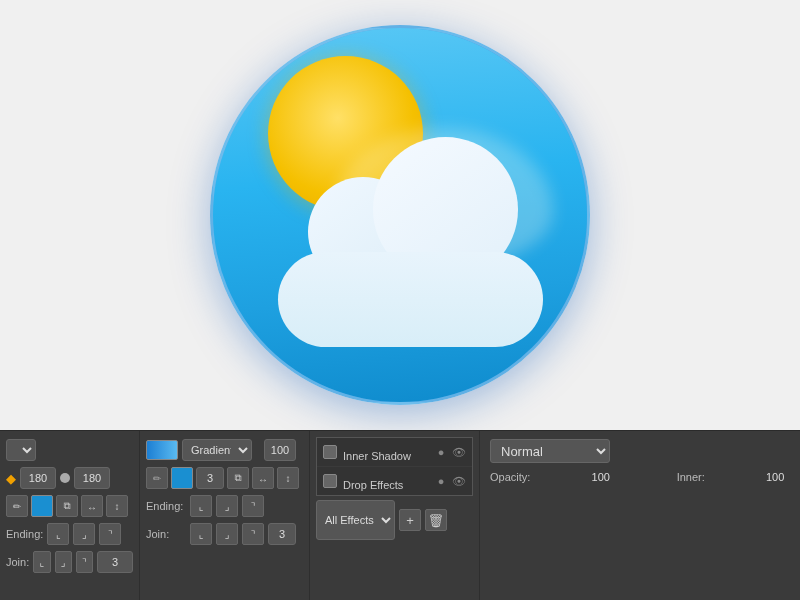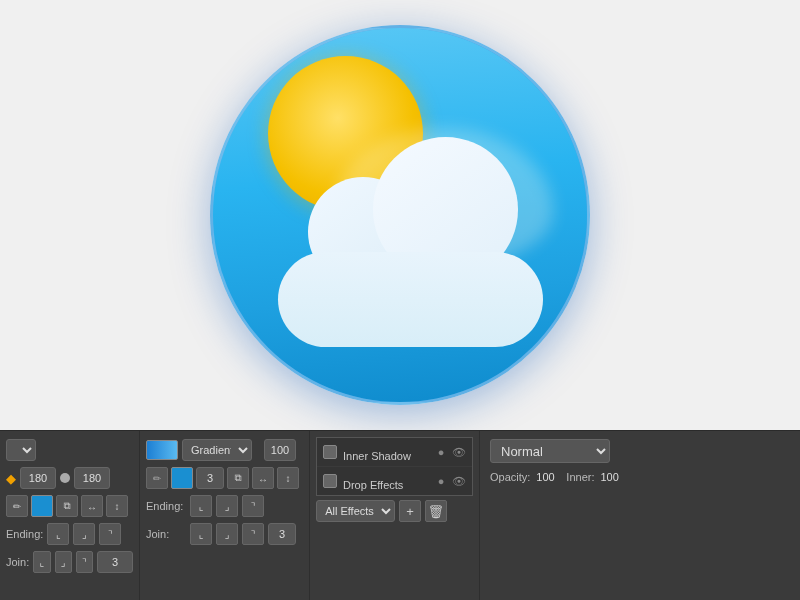--- a/index.html
+++ b/index.html
@@ -280,23 +280,22 @@
       gap: 4px;
     }
 
     .effects-select {
       background: #555;
       color: #ddd;
       border: 1px solid #666;
       border-radius: 3px;
       padding: 2px 4px;
       font-size: 11px;
-      height: 22px;
-      cursor: pointer;
-      text-align: center;
+      height: 40px;
+      cursor: pointer;
     }
 
     .footer-icon-btn {
       width: 22px;
       height: 22px;
       background: #555;
       border: 1px solid #666;
       border-radius: 2px;
       display: flex;
       align-items: center;
@@ -328,20 +327,21 @@
       font-size: 13px;
       height: 24px;
       width: 120px;
       cursor: pointer;
     }
 
     .opacity-row {
       display: flex;
       align-items: center;
       gap: 6px;
+      justify-content: space-between;
     }
 
     .opacity-label {
       color: #bbb;
       font-size: 11px;
     }
 
     .opacity-val {
       color: #ddd;
       font-size: 11px;

